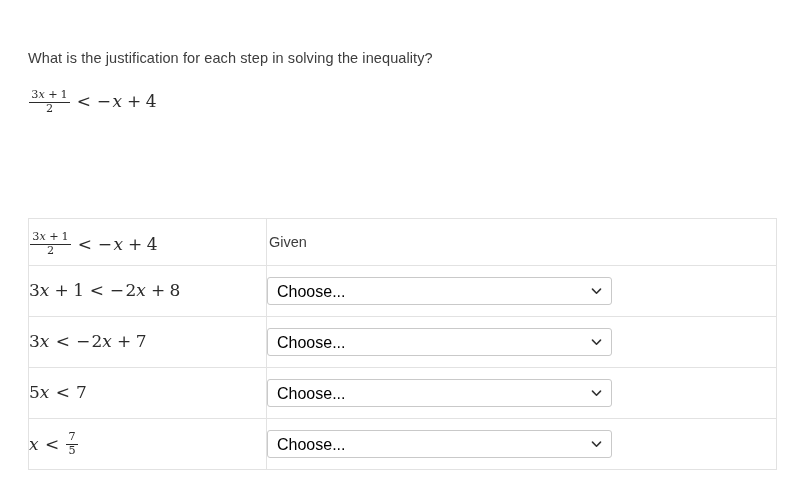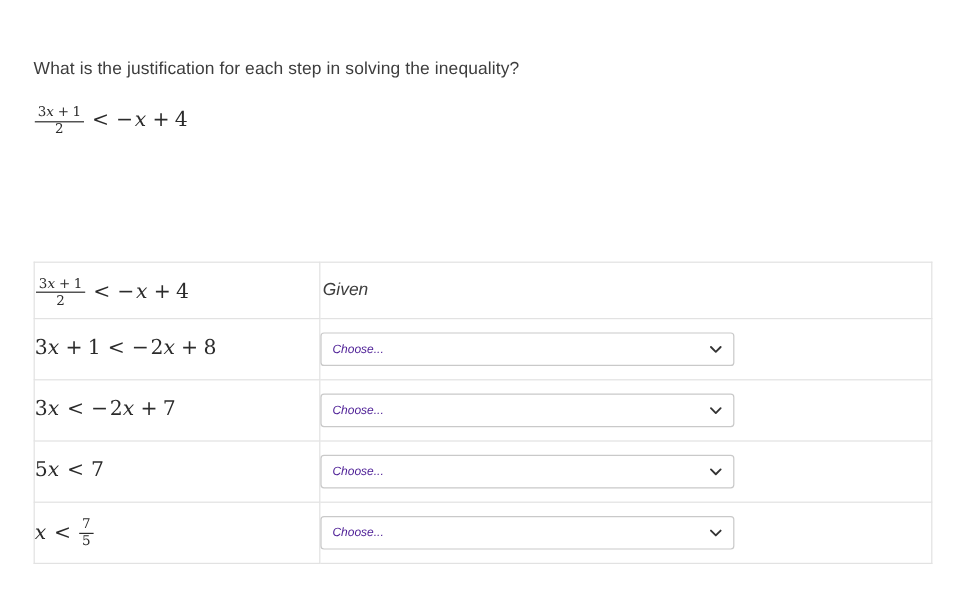--- a/index.html
+++ b/index.html
@@ -119,21 +119,20 @@
   }
   td.col-step {
     width: 237px;
     padding: 0 0 0 14px;
     height: 50px;
   }
   td.col-just {
     width: 509px;
     padding: 0 0 0 8px;
     height: 50px;
-    font-style: italic;
   }
   tr.row-given td.col-step,
   tr.row-given td.col-just { height: 46px; }
 
   .given-text {
     font-size: 14.5px;
     color: #3d3d3d;
     padding-left: 2px;
     font-family: "Liberation Sans", sans-serif;
   }
@@ -148,22 +147,22 @@
     border-radius: 3px;
     background: #ffffff;
     box-sizing: border-box;
   }
   .select-label {
     position: absolute;
     left: 9px;
     top: 0;
     height: 28px;
     line-height: 28px;
-    font-size: 10px;
-    color: #4c1d95;
+    font-size: 16px;
+    color: #000000;
     font-family: "Liberation Sans", sans-serif;
     white-space: nowrap;
     text-align: right;
   }
   .chevron {
     position: absolute;
     right: 9px;
     top: 50%;
     transform: translateY(-50%);
     width: 11px;

